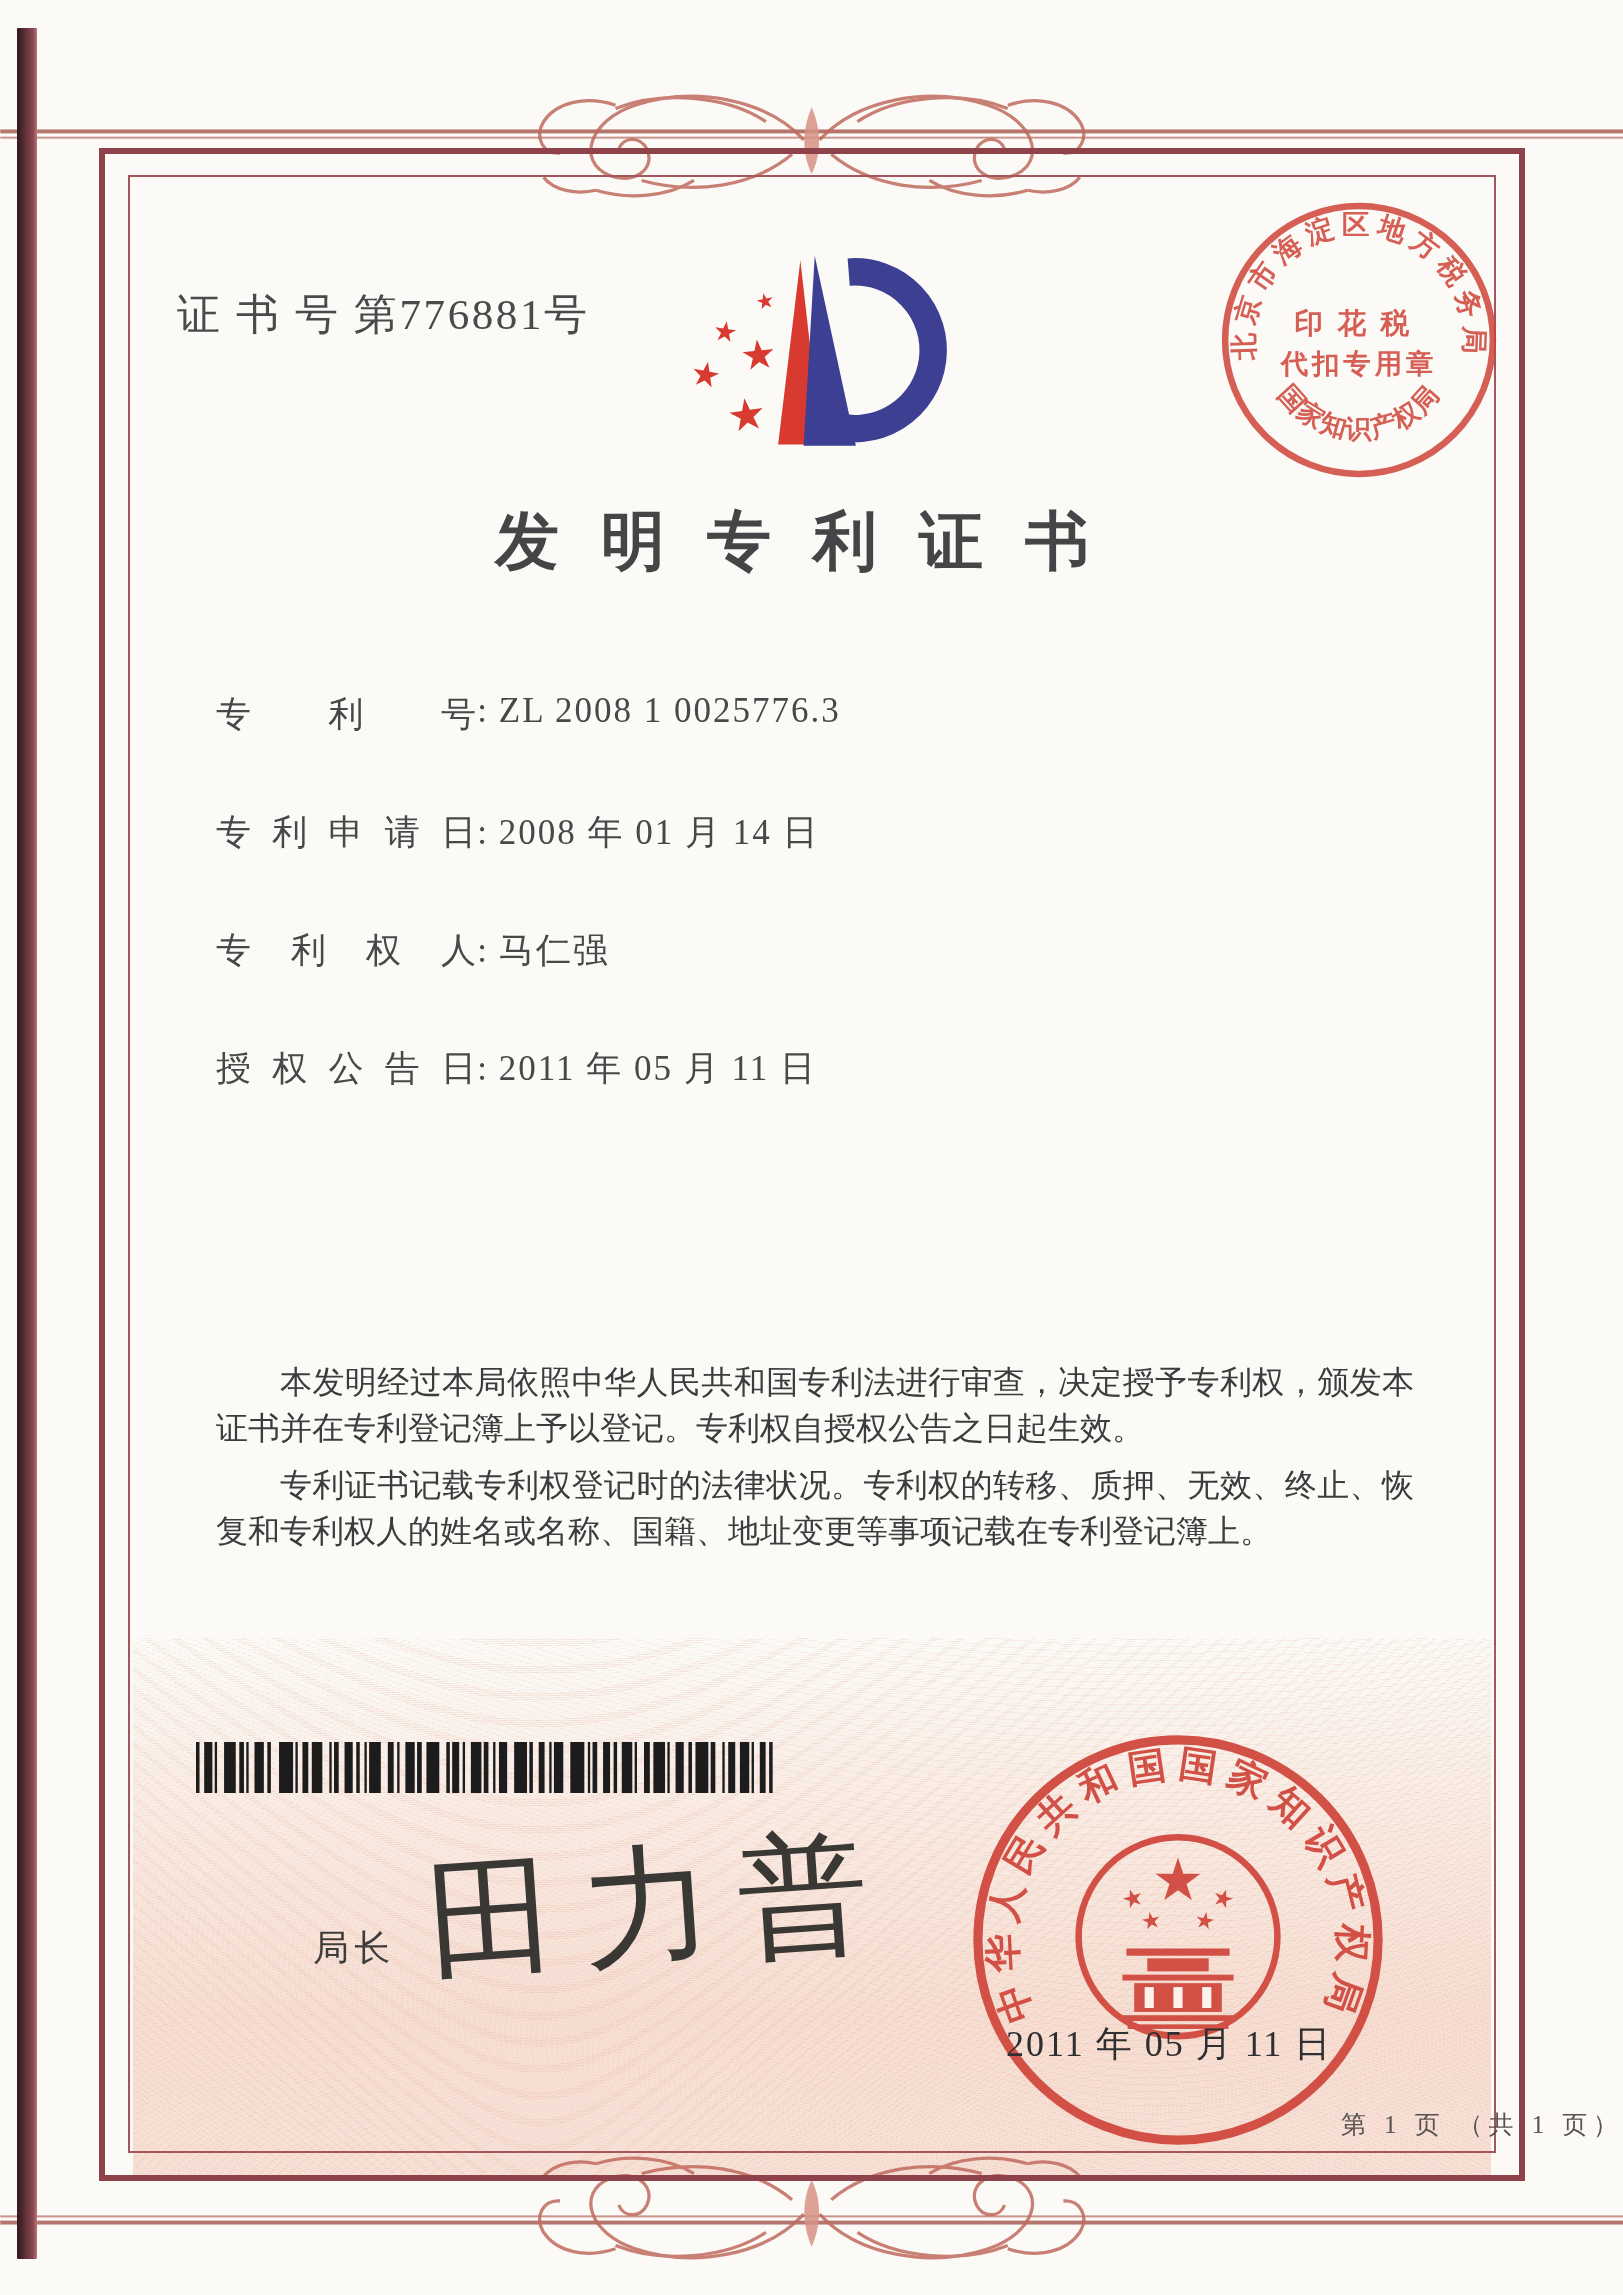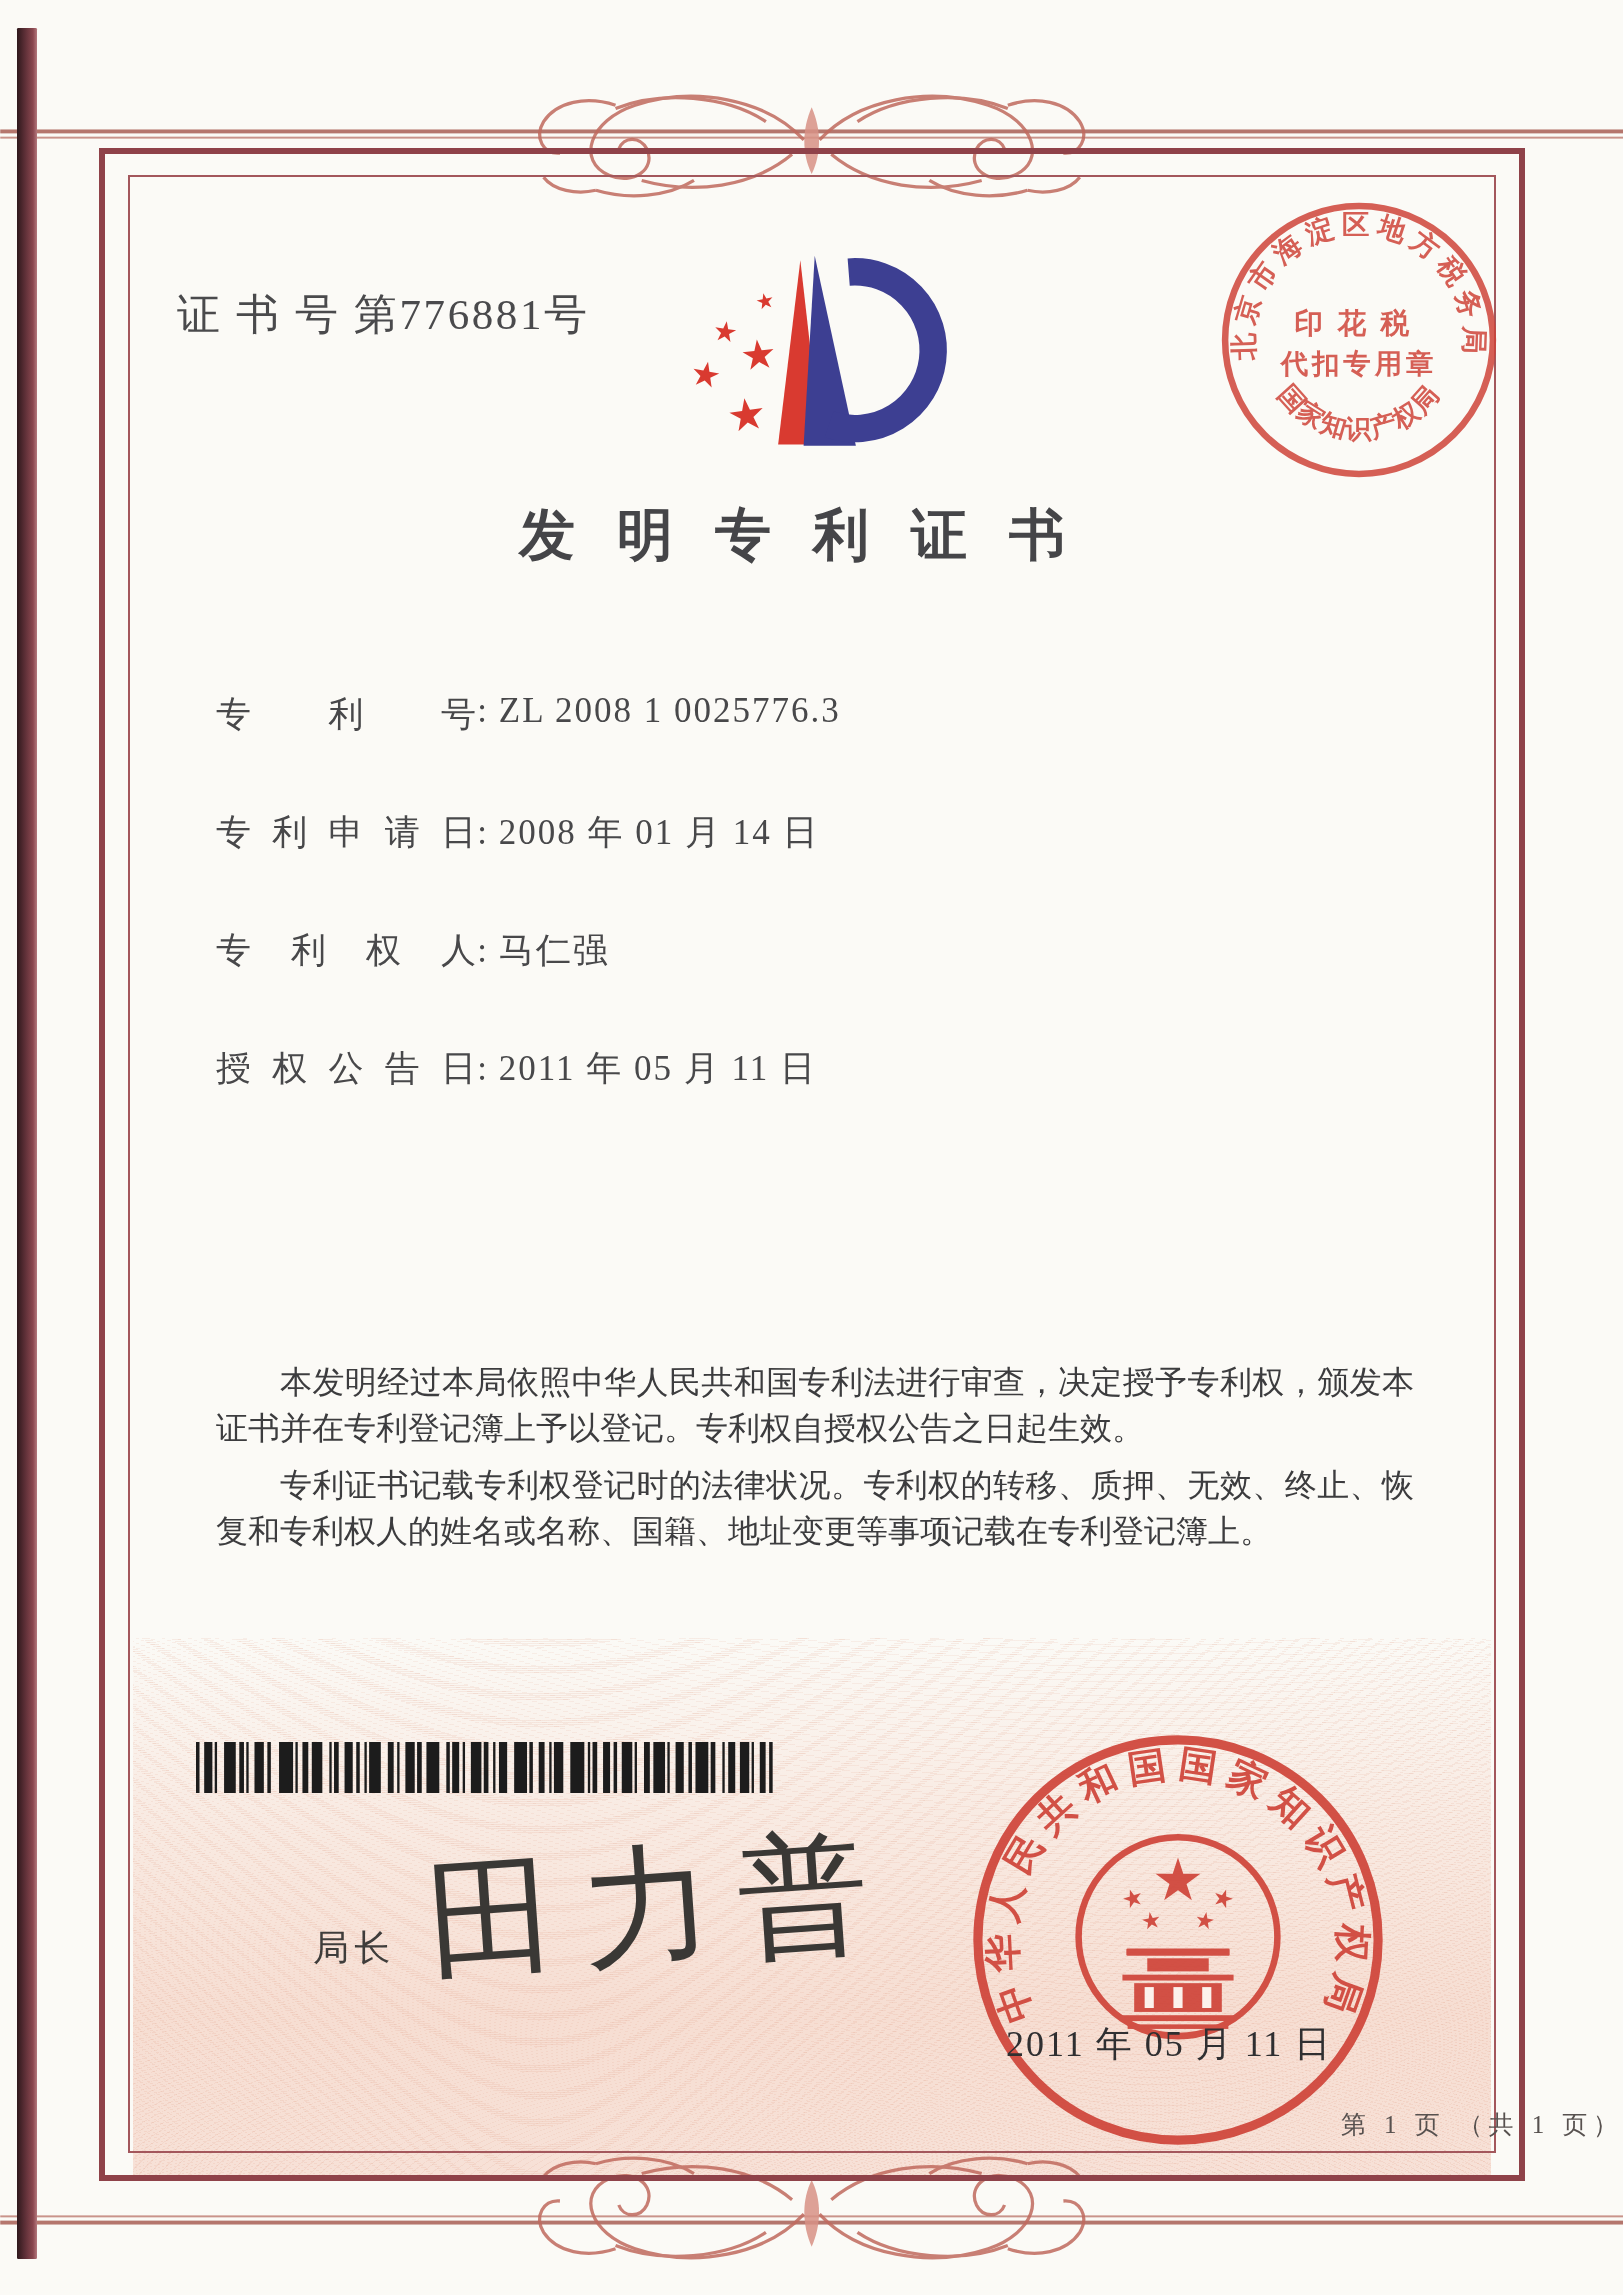--- a/index.html
+++ b/index.html
@@ -32,21 +32,21 @@
       linear-gradient(to bottom, rgba(248,229,220,0) 0%, rgba(247,224,213,0.55) 30%, rgba(246,220,208,0.95) 70%, rgba(247,225,215,1) 100%);
   }
   .certno{
     position:absolute;left:177px;top:286px;z-index:3;
     font-size:43px;letter-spacing:2.6px;color:#4a4a4c;white-space:nowrap;
   }
   .logo{position:absolute;left:688px;top:226px;width:307px;height:262px;z-index:3;}
   .seal-sm{position:absolute;left:1214px;top:195px;width:290px;height:290px;z-index:4;opacity:.85;}
   .title{
     position:absolute;left:131px;top:498px;width:1364px;z-index:3;
-    font-size:56px;font-weight:700;color:#454548;
+    font-size:64px;font-weight:700;color:#454548;
     text-align:center;letter-spacing:42px;box-sizing:border-box;
     white-space:nowrap;
   }
   .fields{position:absolute;left:216px;top:691px;width:1229px;z-index:3;}
   .frow{height:118px;font-size:35px;color:#48484a;white-space:nowrap;}
   .flabel{display:inline-block;width:260px;text-align:justify;text-align-last:justify;vertical-align:top;}
   .fcolon{display:inline-block;margin:0 11.8px 0 1.3px;}
   .fvalue{letter-spacing:2px;}
   .bodytext{
     position:absolute;left:216px;top:1359px;width:1198px;z-index:3;

